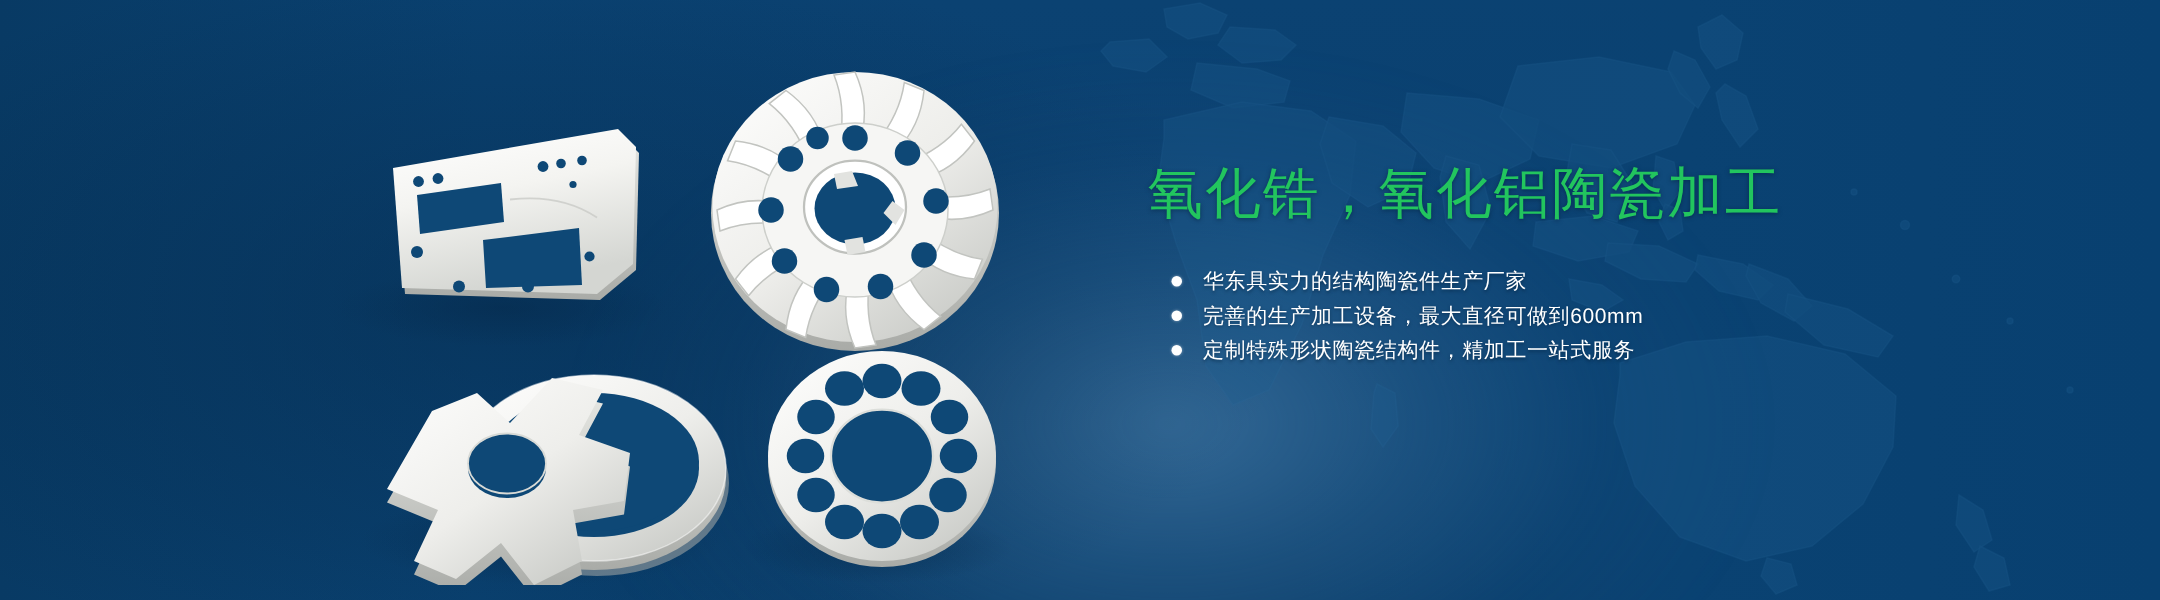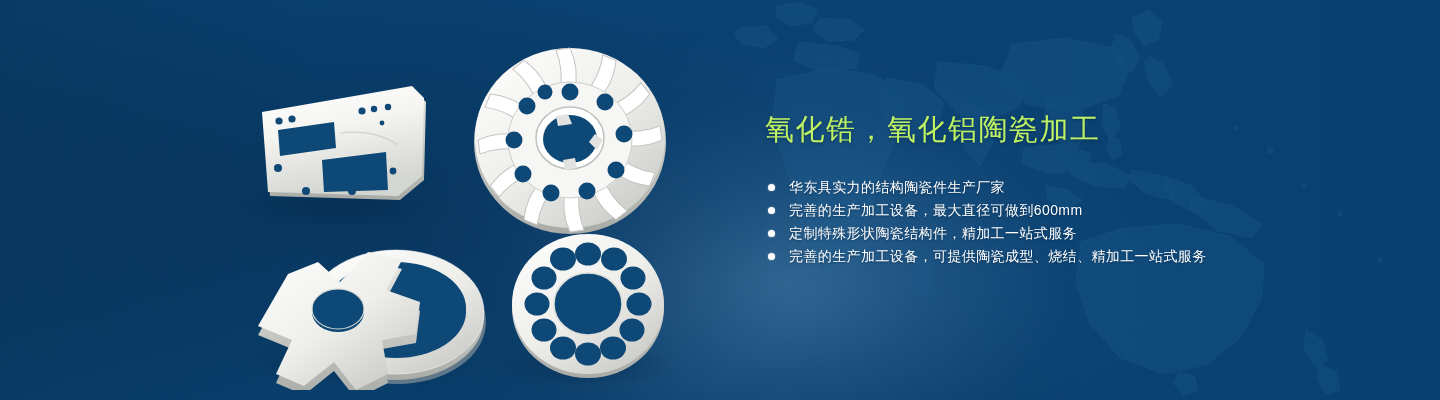--- a/index.html
+++ b/index.html
@@ -62,30 +62,30 @@
     position:absolute;left:210px;top:30px;
     width:520px;height:360px;
   }
   .photo svg{display:block;width:100%;height:100%;}
 
   
   .copy{
     position:absolute;left:765px;top:108px;width:620px;
   }
   .headline{
-    color:#bef264;
-    font-size:29px;
+    color:#22c55e;
+    font-size:37px;
     line-height:42px;
     letter-spacing:1.5px;
     font-weight:400;
     white-space:nowrap;
     text-shadow:0 1px 3px rgba(2,28,52,0.55);
   }
   .bullets{
-    list-style:none;margin:3px;padding:0;
+    list-style:none;margin:16px;padding:0;
     margin-top:26px;
   }
   .bullets li{
     position:relative;
     color:#ffffff;
     font-size:14px;
     line-height:23px;
     letter-spacing:0.4px;
     padding-left:21px;
     margin-bottom:0px;
@@ -303,20 +303,16 @@
         <span>华东具实力的结构陶瓷件生产厂家</span>
       </li>
       <li>
         <span class="dot"></span>
         <span>完善的生产加工设备，最大直径可做到600mm</span>
       </li>
       <li>
         <span class="dot"></span>
         <span>定制特殊形状陶瓷结构件，精加工一站式服务</span>
       </li>
-      <li>
-        <span class="dot"></span>
-        <span>完善的生产加工设备，可提供陶瓷成型、烧结、精加工一站式服务</span>
-      </li>
     </ul>
   </div>
 
 </div>
 
 </body></html>

